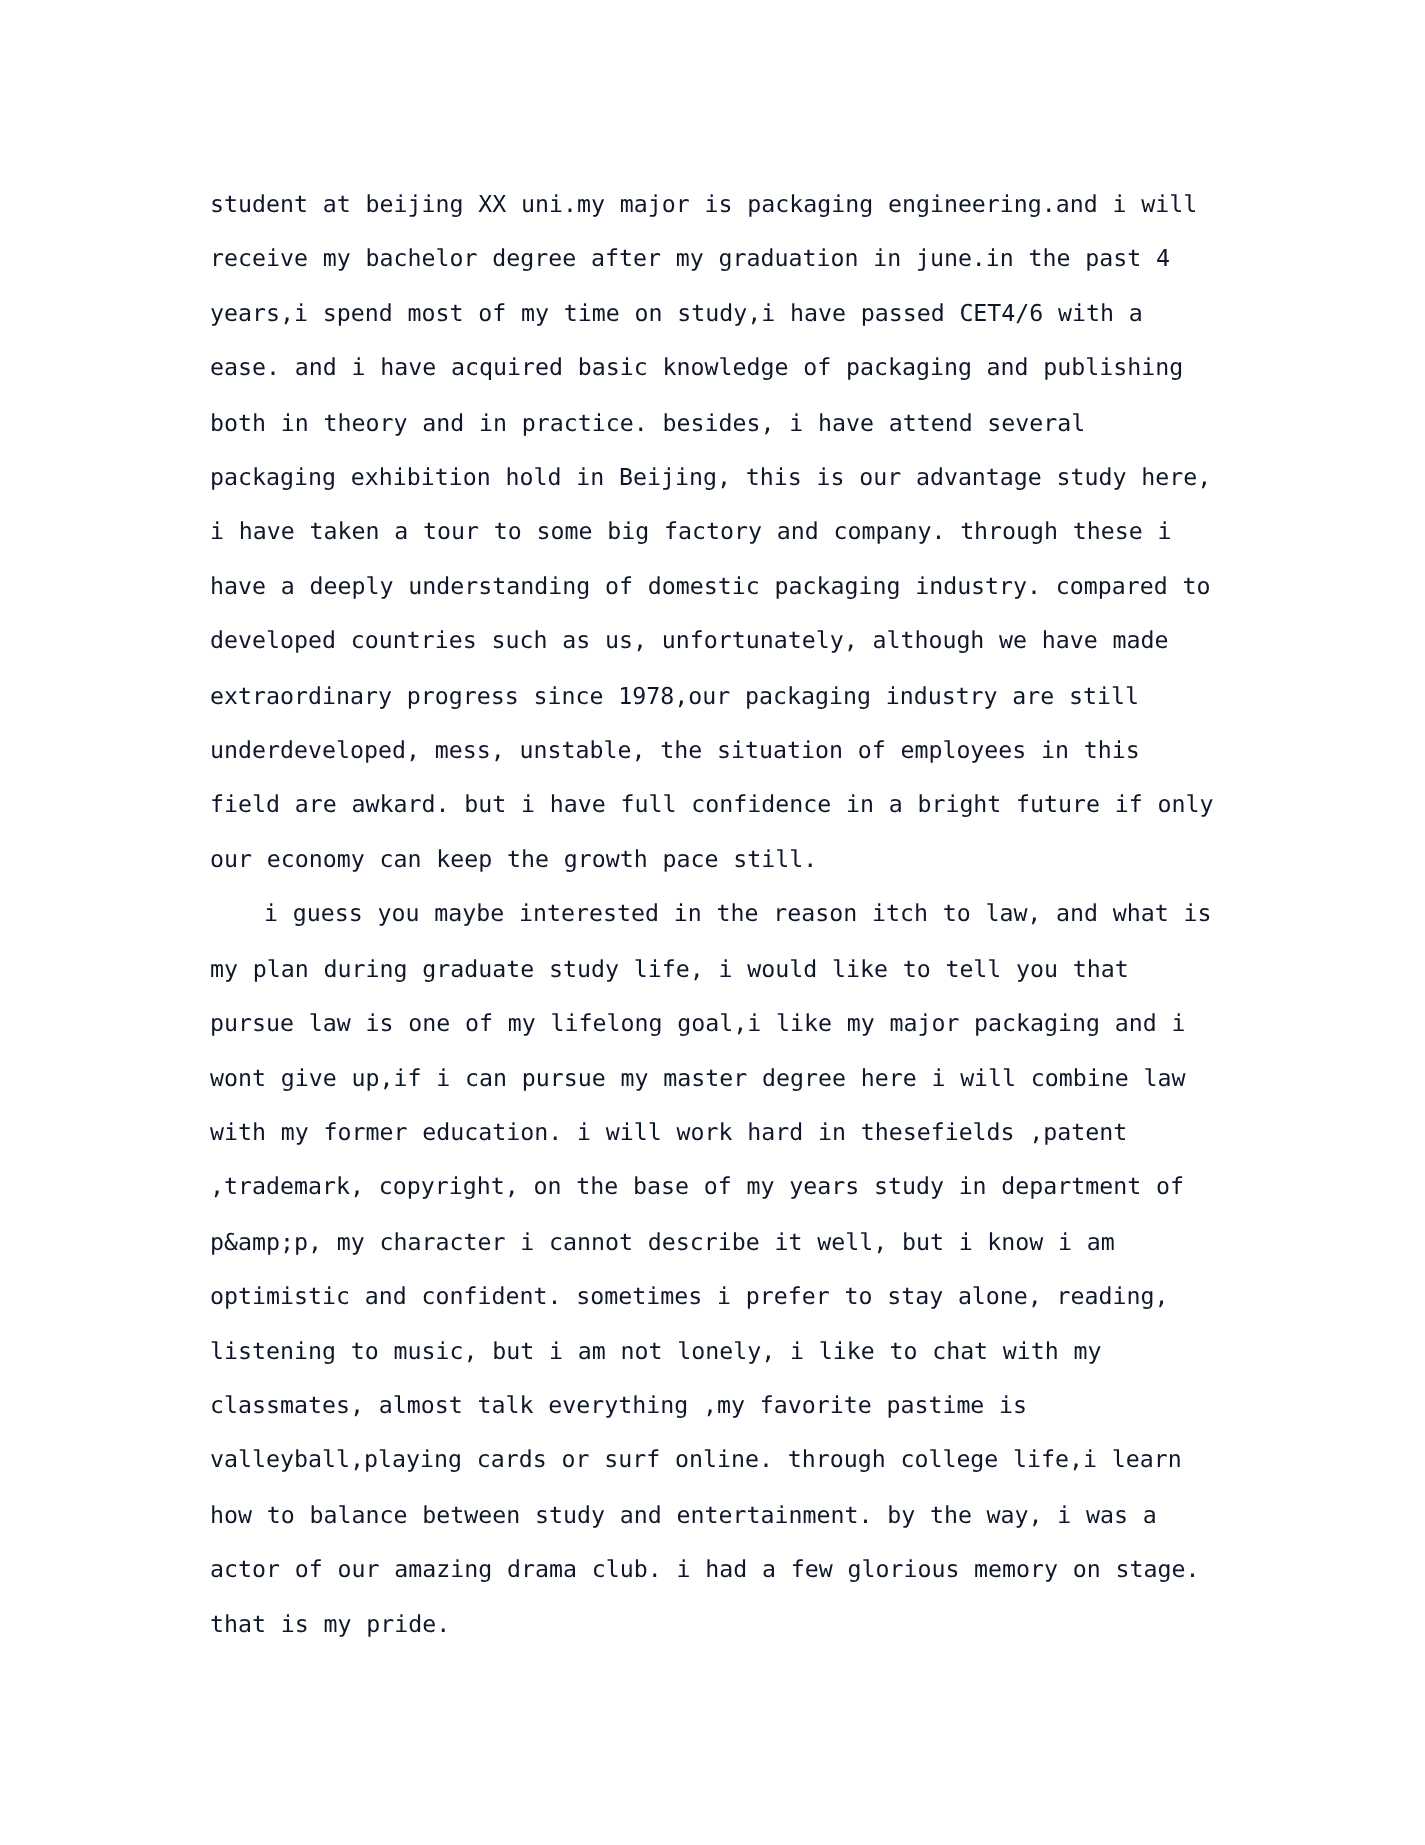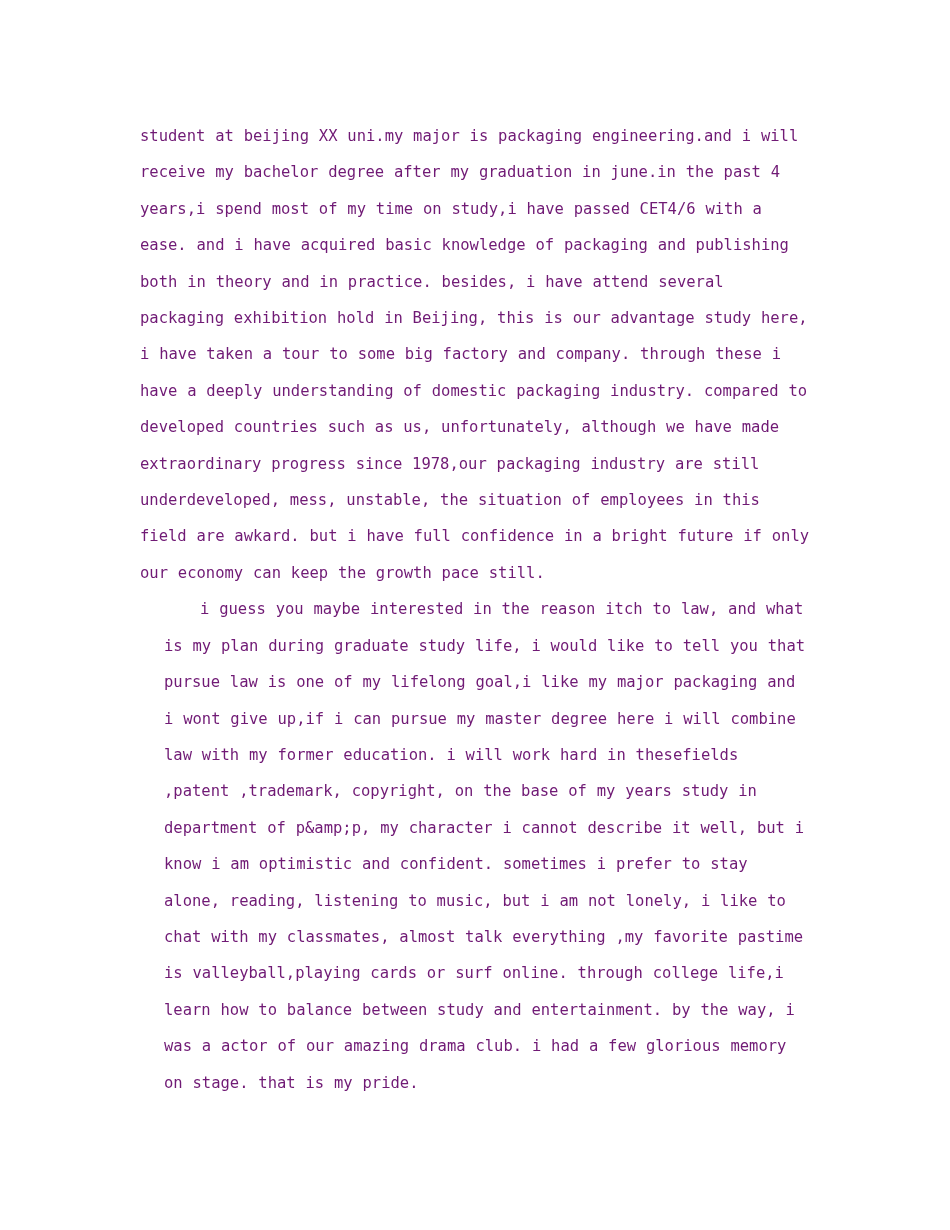--- a/index.html
+++ b/index.html
@@ -9,34 +9,33 @@
   }
   .page {
     position: relative;
     width: 950px;
     min-height: 1230px;
     background: #ffffff;
     box-sizing: border-box;
     padding: 118px 138px 60px 140px;
     font-family: "DejaVu Sans Mono", "Liberation Mono", monospace;
     font-size: 15.5px;
-    color: #701a75;
+    color: #0f172a;
     overflow: hidden;
   }
   .doc-body p {
     margin: 0;
     line-height: 36.4px;
     word-spacing: 0.5px;
     letter-spacing: 0px;
     text-align: left;
     word-wrap: break-word;
   }
   .doc-body p.indent {
     text-indent: 36px;
-    margin-left: 24px;
   }
 </style>
 </head>
 <body>
 
 <div class="page">
   <div class="doc-body">
     <p>student at beijing XX uni.my major is packaging engineering.and i will receive my bachelor degree after my graduation in june.in the past 4 years,i spend most of my time on study,i have passed CET4/6 with a ease. and i have acquired basic knowledge of packaging and publishing both in theory and in practice. besides, i have attend several packaging exhibition hold in Beijing, this is our advantage study here, i have taken a tour to some big factory and company. through these i have a deeply understanding of domestic packaging industry. compared to developed countries such as us, unfortunately, although we have made extraordinary progress since 1978,our packaging industry are still underdeveloped, mess, unstable, the situation of employees in this field are awkard. but i have full confidence in a bright future if only our economy can keep the growth pace still.</p>
     <p class="indent">i guess you maybe interested in the reason itch to law, and what is my plan during graduate study life, i would like to tell you that pursue law is one of my lifelong goal,i like my major packaging and i wont give up,if i can pursue my master degree here i will combine law with my former education. i will work hard in thesefields ,patent ,trademark, copyright, on the base of my years study in department of p&amp;amp;p, my character i cannot describe it well, but i know i am optimistic and confident. sometimes i prefer to stay alone, reading, listening to music, but i am not lonely, i like to chat with my classmates, almost talk everything ,my favorite pastime is valleyball,playing cards or surf online. through college life,i learn how to balance between study and entertainment. by the way, i was a actor of our amazing drama club. i had a few glorious memory on stage. that is my pride.</p>
   </div>

